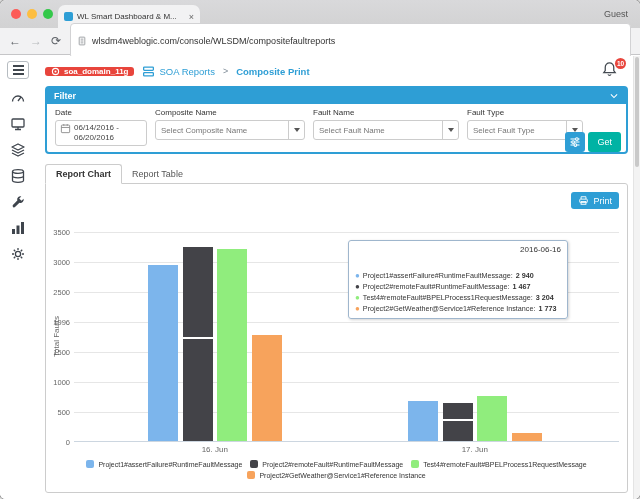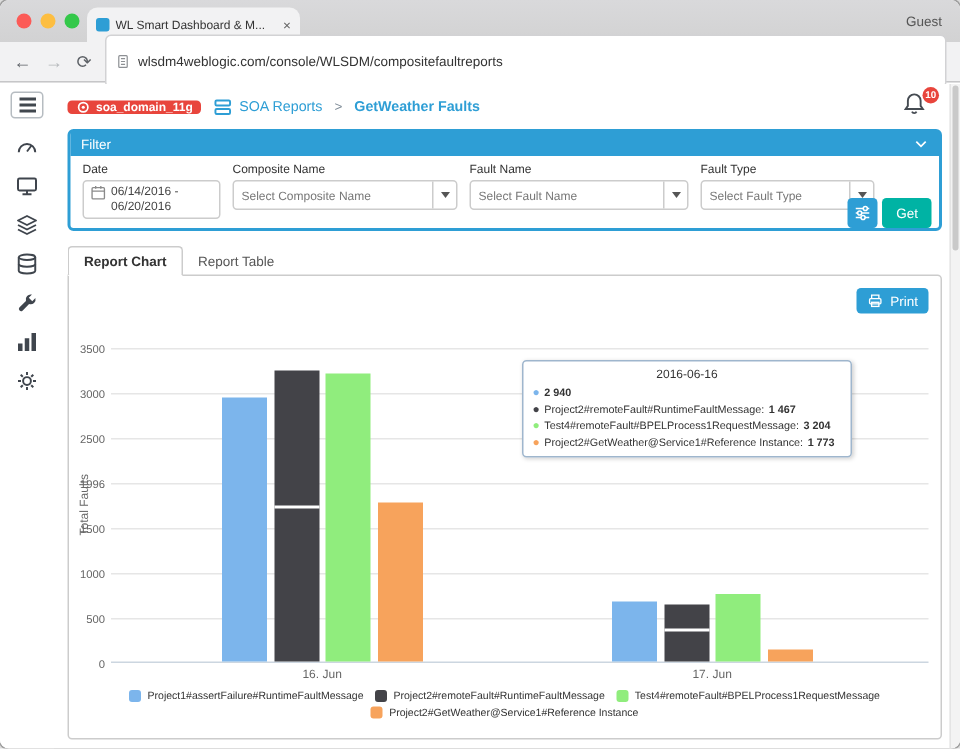--- a/index.html
+++ b/index.html
@@ -49,21 +49,21 @@
   .crumb-sep { color:#7d8a96; font-size:9px; }
   .crumb-page { color:#2e9ed5; font-size:9.5px; font-weight:bold; }
   .bell-wrap { position:absolute; right:12px; top:2px; width:20px; height:20px; }
   .badge-count { position:absolute; top:-3px; right:-5px; background:#e8453c; color:#fff; font-size:6.5px;
                  font-weight:bold; border-radius:50%; width:11px; height:11px; line-height:11px; text-align:center; }
 
   
   .filter-panel { position:absolute; left:9px; right:5px; top:30px; height:68px; border:2px solid #2e9ed5;
                   border-radius:4px; background:#fff; }
   .filter-head { height:16px; background:#2e9ed5; display:flex; align-items:center; justify-content:space-between; padding:0 7px; }
-  .filter-title { color:#fff; font-size:9px; font-weight:normal; }
+  .filter-title { color:#fff; font-size:9px; font-weight:bold; }
   .filter-body { position:relative; height:48px; }
   .fgroup { position:absolute; top:4px; }
   .flabel { font-size:8px; color:#333; margin-bottom:3px; }
   .fg-date{ left:8px; width:92px; } .fg-comp{ left:108px; width:150px; }
   .fg-fname{ left:266px; width:146px; } .fg-ftype{ left:420px; width:116px; }
   .date-input { width:92px; height:26px; border:1px solid #ccc; border-radius:3px; display:flex;
                 align-items:flex-start; padding:2px 4px; gap:3px; font-size:8px; color:#444; line-height:10px; background:#fff; }
   .date-text { width:58px; }
   .select { width:100%; height:20px; border:1px solid #ccc; border-radius:3px; display:flex; align-items:center; background:#fff; }
   .select-text { flex:1; font-size:8px; color:#777; padding:0 5px; white-space:nowrap; overflow:hidden; }
@@ -92,21 +92,21 @@
   .ytitle { position:absolute; left:-58px; top:calc(50% - 5px); width:80px; text-align:center; font-size:8px;
             color:#666; transform:rotate(-90deg); }
   .legend { position:absolute; left:0; right:0; top:276px; display:flex; flex-wrap:wrap; justify-content:center;
             column-gap:8px; row-gap:3px; padding:0 10px; }
   .legend-item { display:flex; align-items:center; gap:4px; }
   .legend-swatch { width:8px; height:8px; border-radius:2px; display:inline-block; }
   .legend-label { font-size:7px; color:#333; white-space:nowrap; }
 
   .tooltip { position:absolute; left:302px; top:56px; width:220px; background:rgba(255,255,255,.98);
              border:1px solid #9fb6cd; border-radius:3px; padding:4px 6px; box-shadow:1px 1px 3px rgba(0,0,0,.18); z-index:5; }
-  .tt-title { font-size:8px; color:#333; text-align:center; margin-bottom:2px; }
+  .tt-title { font-size:8px; color:#333; text-align:right; margin-bottom:16px; }
   .tt-row { font-size:7.2px; color:#333; line-height:11px; display:flex; align-items:center; gap:3px; white-space:nowrap; }
   .tt-bullet { font-size:8px; line-height:8px; }
   .tt-val { font-weight:bold; }
 </style>
 </head>
 <body>
 
 <div class="window">
 
   <div class="chrome-tabs">
@@ -213,21 +213,21 @@
         <span class="crumb-soa">
           <svg width="13" height="13" viewBox="0 0 16 16">
               <g fill="none" stroke="#2e9ed5" stroke-width="1.6">
                 <rect x="2" y="2.5" width="12" height="4" rx="1"></rect>
                 <rect x="2" y="9.5" width="12" height="4" rx="1"></rect>
               </g>
             </svg>
           <span>SOA Reports</span>
         </span>
         <span class="crumb-sep">&gt;</span>
-        <span class="crumb-page">GetWeather Faults</span>
+        <span class="crumb-page">Composite Print</span>
         <span class="bell-wrap">
           <svg width="17" height="17" viewBox="0 0 16 16">
               <path d="M8 1.8a4 4 0 0 0-4 4v3.2L2.6 11h10.8L12 9V5.8a4 4 0 0 0-4-4z" fill="none" stroke="#454b52" stroke-width="1.2"></path>
               <path d="M6.6 12.6a1.5 1.5 0 0 0 2.8 0" fill="none" stroke="#454b52" stroke-width="1.2"></path>
             </svg>
           <span class="badge-count">10</span>
         </span>
       </div>
 
       <div class="filter-panel">
@@ -351,20 +351,21 @@
             <div class="bar" style="left: 437.5px; width: 30px; height: 7.8px; background: rgb(247, 163, 92);"></div>
             <div class="xlabel" style="left: 140.75px;">16. Jun</div>
             <div class="xlabel" style="left: 400.75px;">17. Jun</div>
           </div>
 
         <div class="tooltip">
           <div class="tt-title">2016-06-16</div>
           <div>
               <div class="tt-row">
                 <span class="tt-bullet" style="color: rgb(124, 181, 236);">●</span>
+                <span>Project1#assertFailure#RuntimeFaultMessage: </span>
                 <b class="tt-val">2 940</b>
               </div>
               <div class="tt-row">
                 <span class="tt-bullet" style="color: rgb(67, 67, 72);">●</span>
                 <span>Project2#remoteFault#RuntimeFaultMessage: </span>
                 <b class="tt-val">1 467</b>
               </div>
               <div class="tt-row">
                 <span class="tt-bullet" style="color: rgb(144, 237, 125);">●</span>
                 <span>Test4#remoteFault#BPELProcess1RequestMessage: </span>

